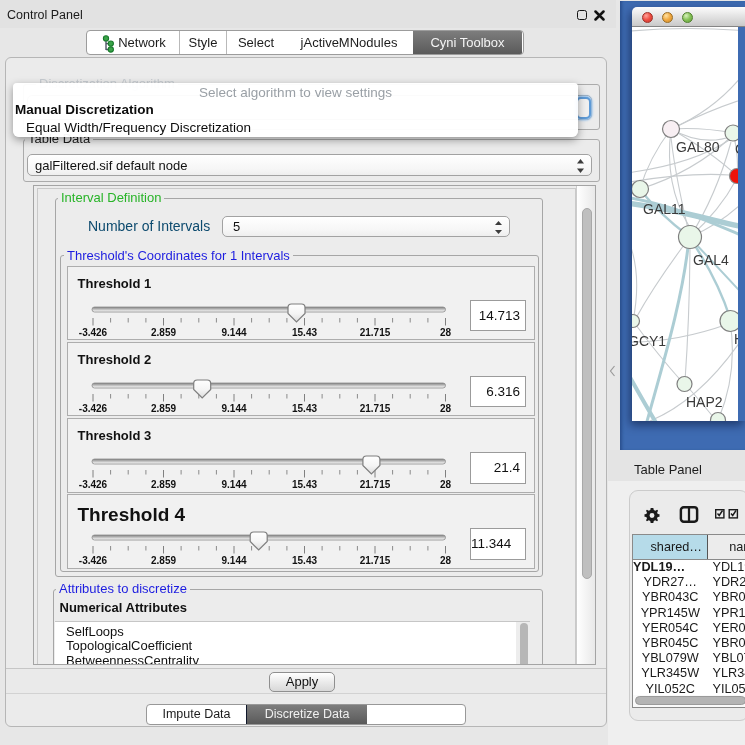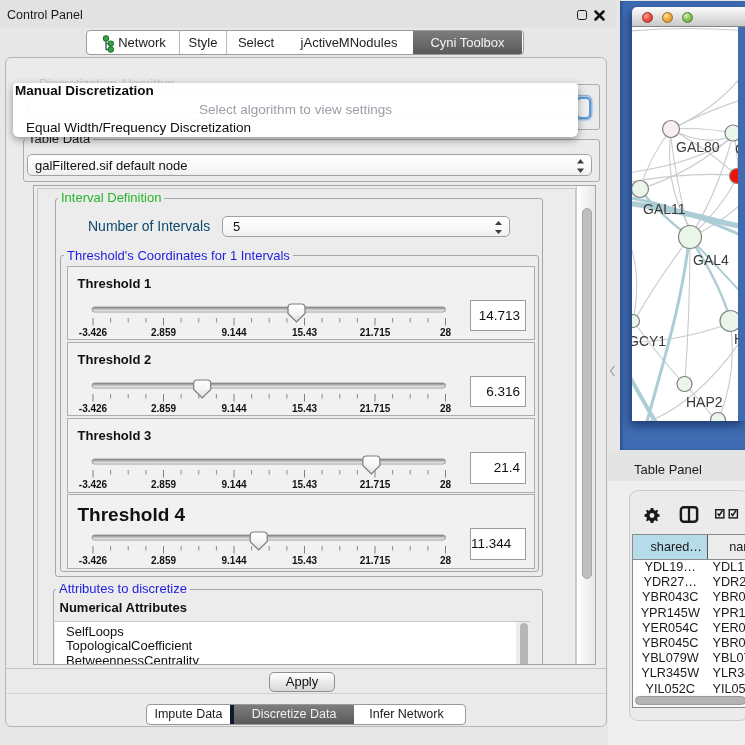--- a/index.html
+++ b/index.html
@@ -48,22 +48,22 @@
 <div class="gbox" style="left:23px;top:139px;width:577px;height:43px;"></div>
 <div class="grouptitle" style="left:25px;top:132px;color:#1c1c1c;">Table Data</div>
 <div class="combo" style="left:27px;top:154px;width:565px;height:22px;line-height:21px;padding-left:7px;">galFiltered.sif default node
  <svg class="arrows" style="right:6px;top:4px;" height="14" viewBox="0 0 9 14">
       <path d="M4.5 0 L8 4.5 L1 4.5 Z" fill="#3c3c3c"></path>
       <path d="M4.5 14 L8 9.5 L1 9.5 Z" fill="#3c3c3c"></path>
     </svg>
 </div>
 
 <div class="abs" style="left:13px;top:83px;width:565px;height:54px;background:rgba(255,255,255,0.96);border-radius:4px 4px 6px 6px;box-shadow:0 3px 8px rgba(0,0,0,0.38);z-index:30;font-size:13.5px;">
+  <div style="height:19px;line-height:19px;text-align:center;color:#9aa0a6;">Select algorithm to view settings</div>
   <div style="height:17px;line-height:16px;padding-left:2px;font-weight:bold;color:#0c0c0c;">Manual Discretization</div>
-  <div style="height:19px;line-height:19px;text-align:center;color:#9aa0a6;">Select algorithm to view settings</div>
   <div style="height:17px;line-height:17px;padding-left:13px;color:#0c0c0c;">Equal Width/Frequency Discretization</div>
 </div>
 
 <div class="abs" id="scrollpanel" style="left:33px;top:185px;width:563px;height:480px;border:1px solid #a4a4a4;background:#ececec;overflow:hidden;">
   <div class="abs" style="left:2.5px;top:1.5px;width:539px;height:477px;border:1px solid #c9c9c9;"></div>
 
   <div class="gbox" style="left:21px;top:12px;width:488px;height:379px;border-color:#a6a6a6;background:transparent;"></div>
   <div class="grouptitle" style="left:24px;top:5px;color:#28b428;background:#ececec;">Interval Definition</div>
   <div class="abs" style="left:54px;top:32px;font-size:14px;font-weight:normal;color:#0c4a6e;">Number of Intervals</div>
   <div class="combo" style="left:188px;top:30px;width:288px;height:21px;line-height:20px;padding-left:10px;">5
@@ -279,21 +279,21 @@
   </div>
 
   <div class="abs" style="left:542px;top:0;width:21px;height:480px;background:linear-gradient(to right,#ffffff,#f0f0f0 60%,#e6e6e6);border-left:1px solid #cccccc;"></div>
   <div class="abs" style="left:548px;top:22px;width:10px;height:371px;background:#bfbfbf;border:1px solid #a8a8a8;border-radius:5.5px;"></div>
 </div>
 
 <div class="abs" style="left:6px;top:668px;width:600px;height:26px;background:#eaeaea;border-top:1px solid #c6c6c6;border-bottom:1px solid #d2d2d2;"></div>
 <div class="abs" style="left:269px;top:672px;width:66px;height:19.5px;background:linear-gradient(#ffffff,#e9e9e9 55%,#d8d8d8);border:1px solid #8f8f8f;border-radius:5px;font-size:13px;color:#111;text-align:center;line-height:18px;">Apply</div>
 
 <div class="abs" style="left:146px;top:704px;width:320px;height:20.5px;border:1px solid #989898;border-radius:4px;background:#ffffff;overflow:hidden;font-size:12.5px;color:#1c1c1c;">
-  <div class="seg" style="width:87px;border-right:4px solid #0f172a;">Impute Data</div>
+  <div class="seg" style="width:100px;border-right:1px solid #0f172a;">Impute Data</div>
   <div class="seg" style="width:120px;background:linear-gradient(#7d7d7d,#5a5a5a);color:#f0f0f0;">Discretize Data</div>
   <div class="seg" style="width:105px;">Infer Network</div>
 </div>
 
 <div class="abs" style="left:620px;top:1px;width:125px;height:448.5px;background:#3e6bb2;box-shadow:inset 3px 0 3px -1px #2a4f8e;"></div>
 
 <div class="abs" style="left:632px;top:7px;width:113px;height:414px;border-radius:5px 0 0 0;box-shadow:-2px 4px 10px rgba(0,10,40,0.5);">
   <div class="abs" style="left:0;top:0;width:113px;height:20px;border-radius:5px 0 0 0;background:linear-gradient(#fcfcfc,#c9c9c9);border-bottom:1px solid #858585;">
     <div class="abs" style="left:9.5px;top:4.5px;width:11px;height:11px;border-radius:50%;background:radial-gradient(circle at 35% 30%,#ffa49b,#ee4d42 50%,#c5382e);border:1px solid #9d2f27;"></div>
     <div class="abs" style="left:29.5px;top:4.5px;width:11px;height:11px;border-radius:50%;background:radial-gradient(circle at 35% 30%,#ffe2a2,#f0a83f 50%,#cd8a2c);border:1px solid #9a6c21;"></div>
@@ -385,21 +385,21 @@
     <rect x="14.2" y="0.7" width="8.2" height="8.2" fill="none" stroke="#1a1a1a" stroke-width="1.4"></rect>
     <path d="M16 4.5 L17.7 6.5 L21 1.5" fill="none" stroke="#1a1a1a" stroke-width="1.4"></path>
   </svg>
 
 <div class="abs" style="left:632px;top:534px;width:113px;height:174px;background:#ffffff;border:1px solid #8a8a8a;border-right:none;overflow:hidden;font-size:12.7px;color:#1a1a1a;">
   <div style="display:flex;height:25px;border-bottom:1px solid #8a8a8a;">
     <div style="width:74.5px;min-width:74.5px;background:#b6dbe9;border-right:1.6px solid #555;text-align:center;line-height:24px;padding-left:13px;">shared…</div>
     <div style="width:75px;min-width:75px;background:#ececec;text-align:center;line-height:24px;">name</div>
   </div>
   <div style="display:flex;height:15.2px;line-height:15.2px;">
-      <div style="width:74.5px;min-width:74.5px;text-align:center;">YDL19…</div>
+      <div style="width:74.5px;min-width:74.5px;font-weight:bold;">YDL19…</div>
       <div style="min-width:75px;padding-left:5px;">YDL194W</div>
     </div>
   <div style="display:flex;height:15.2px;line-height:15.2px;">
       <div style="width:74.5px;min-width:74.5px;text-align:center;">YDR27…</div>
       <div style="min-width:75px;padding-left:5px;">YDR277C</div>
     </div>
   <div style="display:flex;height:15.2px;line-height:15.2px;">
       <div style="width:74.5px;min-width:74.5px;text-align:center;">YBR043C</div>
       <div style="min-width:75px;padding-left:5px;">YBR043C</div>
     </div>

